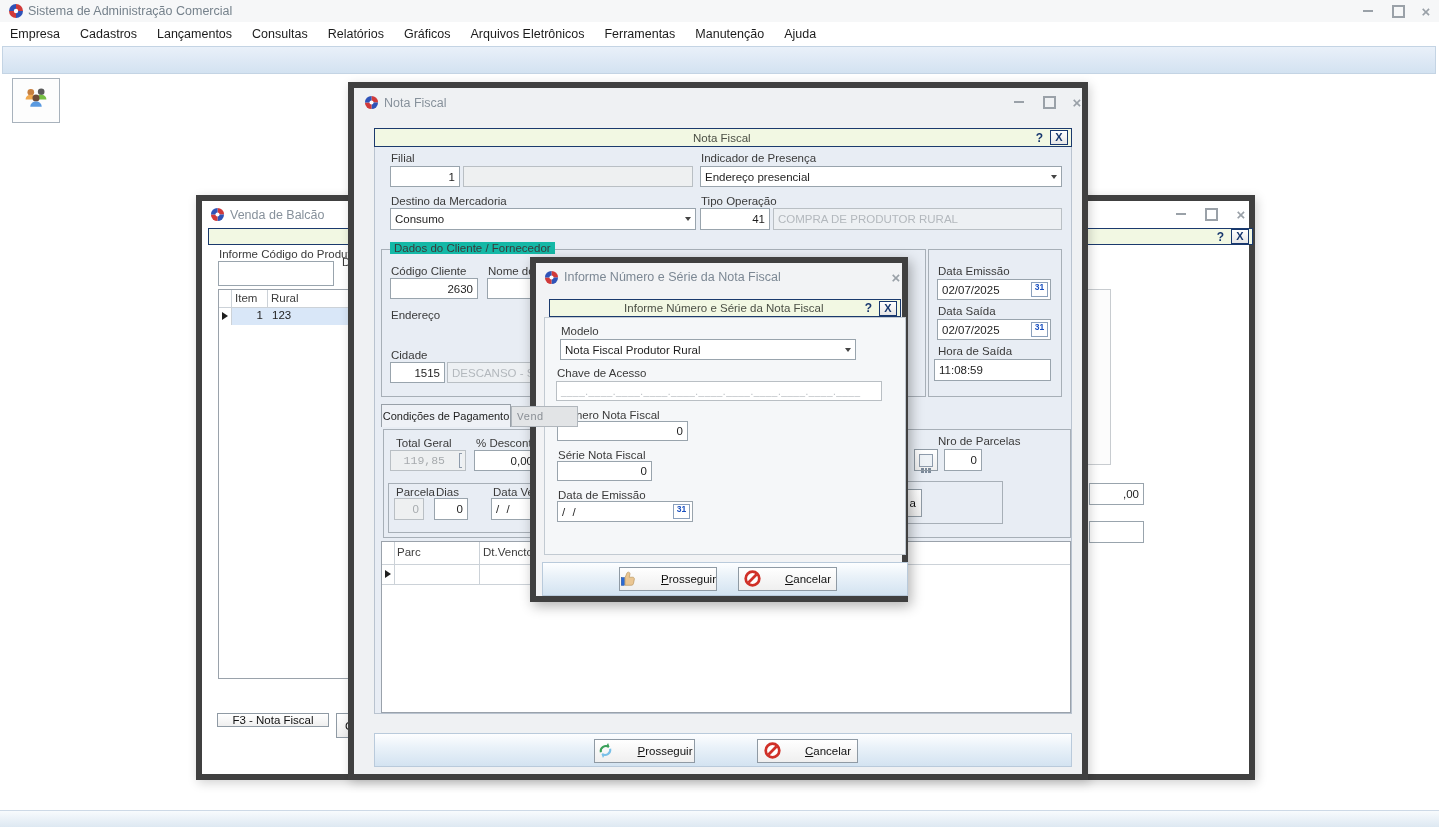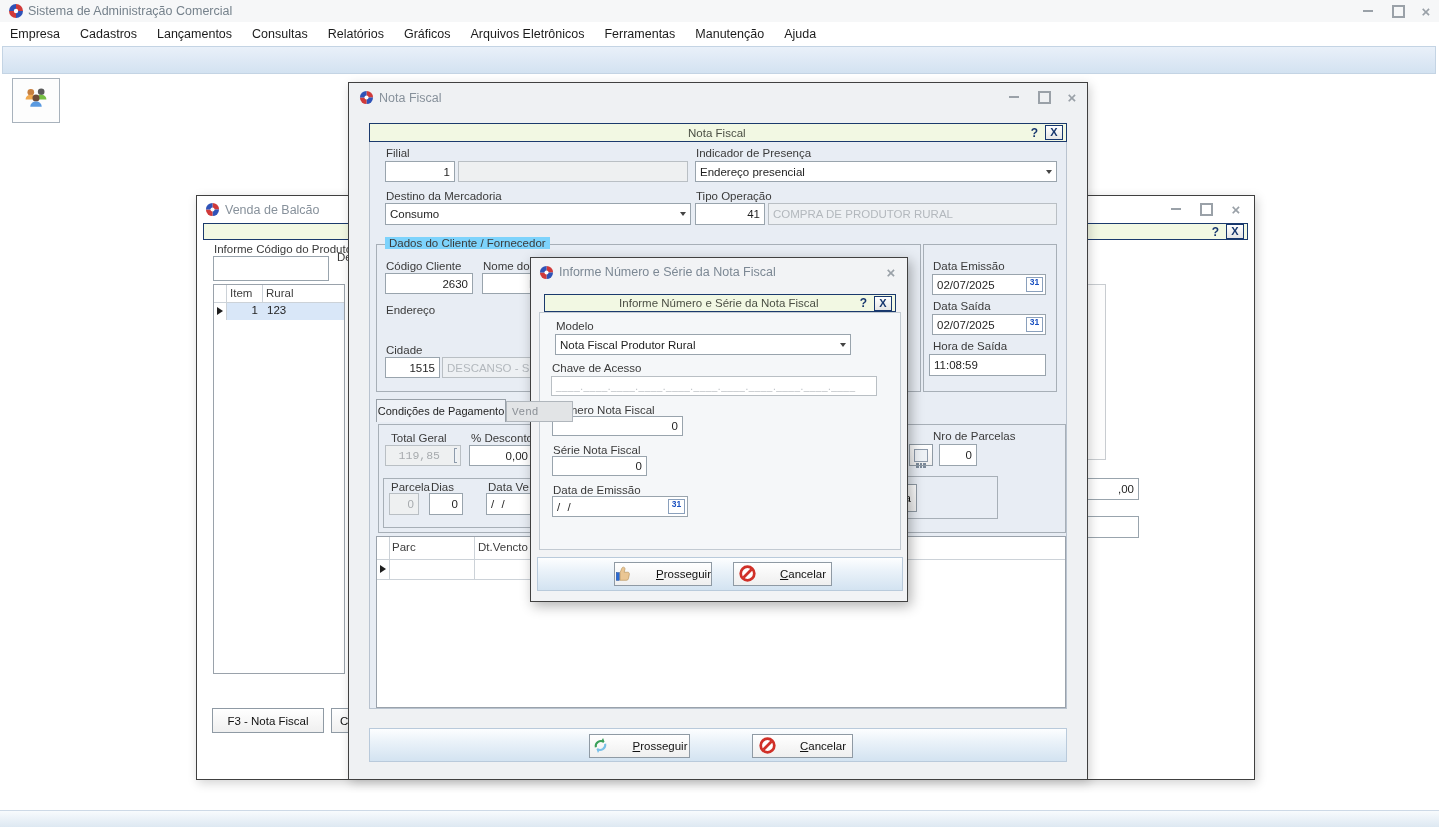--- a/index.html
+++ b/index.html
@@ -5,33 +5,33 @@
   html,body{margin:0;padding:0;background:#fff;font-family:"Liberation Sans",sans-serif;}
   #screen{position:relative;width:1439px;height:827px;overflow:hidden;background:#fff;}
   .abs{position:absolute;box-sizing:border-box;}
   .lbl{position:absolute;font-size:11.5px;color:#3a3a3a;white-space:nowrap;}
   .field{position:absolute;background:#fff;border:1px solid #99a4ad;font-size:11.5px;color:#1e1e1e;
          display:flex;align-items:center;padding:0 4px;box-sizing:border-box;white-space:nowrap;overflow:hidden;}
   .field.num{justify-content:flex-end;}
   .field.ro{background:#eef0f1;color:#a7abae;border-color:#b9bfc4;}
   .combo{justify-content:space-between;}
   .arrow-down{width:0;height:0;border-left:3.5px solid transparent;border-right:3.5px solid transparent;border-top:4px solid #444;margin-left:4px;flex:none;}
-  .window{position:absolute;background:#fff;border:1px solid #404040;box-shadow:2px 3px 10px rgba(0,0,0,.18);box-sizing:border-box;}
+  .window{position:absolute;background:#fff;border:6px solid #404040;box-shadow:2px 3px 10px rgba(0,0,0,.18);box-sizing:border-box;}
   .wtitle-text{position:absolute;font-size:12.5px;color:#87919b;white-space:nowrap;}
   .ctl{position:absolute;width:24px;height:18px;display:flex;align-items:center;justify-content:center;color:#9aa1a8;cursor:default;}
   .ctl .bar{width:10px;height:2px;background:currentColor;}
   .ctl .boxg{width:9px;height:9px;border:2px solid currentColor;}
   .ctl .xg{font-size:15px;line-height:15px;font-weight:bold;}
   .greenbar{position:absolute;background:#f2f8e3;border:1px solid #1b3a6d;display:flex;align-items:center;font-size:11.5px;color:#4b4f45;box-sizing:border-box;padding:0 3px;}
   .gb-center{flex:1;text-align:center;white-space:nowrap;}
   .gb-sp{width:30px;flex:none;}
   .gb-q{font-weight:bold;color:#17376e;margin:0 7px 0 0;font-size:12px;}
   .gb-x{font-weight:bold;color:#17376e;border:1px solid #17376e;width:16px;height:13px;line-height:13px;text-align:center;font-size:11px;background:linear-gradient(#ffffff,#e6e6e6);}
   .group{position:absolute;border:1px solid #a7afb7;box-sizing:border-box;}
-  .legend{position:absolute;top:-8px;left:8px;background:#7dd3fc;padding:0 4px;font-size:11.5px;color:#3a3a3a;white-space:nowrap;}
+  .legend{position:absolute;top:-8px;left:8px;background:#14b8a6;padding:0 4px;font-size:11.5px;color:#3a3a3a;white-space:nowrap;}
   .btn{position:absolute;display:flex;align-items:center;justify-content:center;gap:24px;background:linear-gradient(#ffffff,#efefef);
        border:1px solid #8f9aa4;font-size:11.5px;color:#111;box-sizing:border-box;cursor:default;}
   .btn .lab{display:inline-block;}
   .btn .lab::first-letter{text-decoration:underline;}
   .band{position:absolute;background:linear-gradient(#fdfeff,#eaf2f9 40%,#d3e3f1);border:1px solid #b9cadb;box-sizing:border-box;}
   .tab-on{position:absolute;background:#eef1f6;border:1px solid #98a0a8;border-bottom:none;font-size:11px;display:flex;align-items:center;justify-content:center;color:#1e1e1e;z-index:2;}
   .tab-off{position:absolute;background:#e2e4e6;border:1px solid #b0b6bc;font-size:11px;display:flex;align-items:center;justify-content:flex-start;padding-left:5px;color:#8b9096;z-index:1;}
   .menuitem{padding:3px 10px;font-size:12.5px;color:#1c1c1c;white-space:nowrap;cursor:default;}
   .cal{position:absolute;right:2px;top:2px;width:17px;height:15px;background:#fff;border:1px solid #8aa0bc;box-sizing:border-box;text-align:center;}
   .cal .top{height:3px;background:linear-gradient(#6f9bd2,#9dbde2);}
@@ -140,21 +140,21 @@
       <div class="gridline-h" style="left:0;top:17px;width:130px;"></div>
       <div class="gridline-v" style="left:12px;top:0;height:35px;"></div>
       <div class="gridline-v" style="left:48px;top:0;height:35px;"></div>
       <div class="abs" style="left:13px;top:18px;width:117px;height:17px;background:#d9e7f8;">
         <span class="abs" style="right:86px;top:1px;font-size:11.5px;color:#1e1e1e;">1</span>
         <span class="abs" style="left:40px;top:1px;font-size:11.5px;color:#1e1e1e;">123</span>
       </div>
       <span class="rowmark" style="left:3px;top:22px;"></span>
     </div>
 
-    <div class="btn" style="left:15px;top:512px;width:112px;height:25px;">
+    <div class="btn" style="left:15px;top:512px;width:112px;height:14px;">
       <span>F3 - Nota Fiscal</span>
     </div>
     <div class="btn" style="left:134px;top:512px;width:80px;height:25px;justify-content:flex-start;padding-left:8px;">
       <span>Co</span>
     </div>
 
     <div class="abs" style="left:884px;top:88px;width:25px;height:176px;background:#fcfcfc;border:1px solid #c8ccd0;"></div>
     <div class="field num" style="left:887px;top:282px;width:55px;height:22px;">
       <span>,00</span>
     </div>

